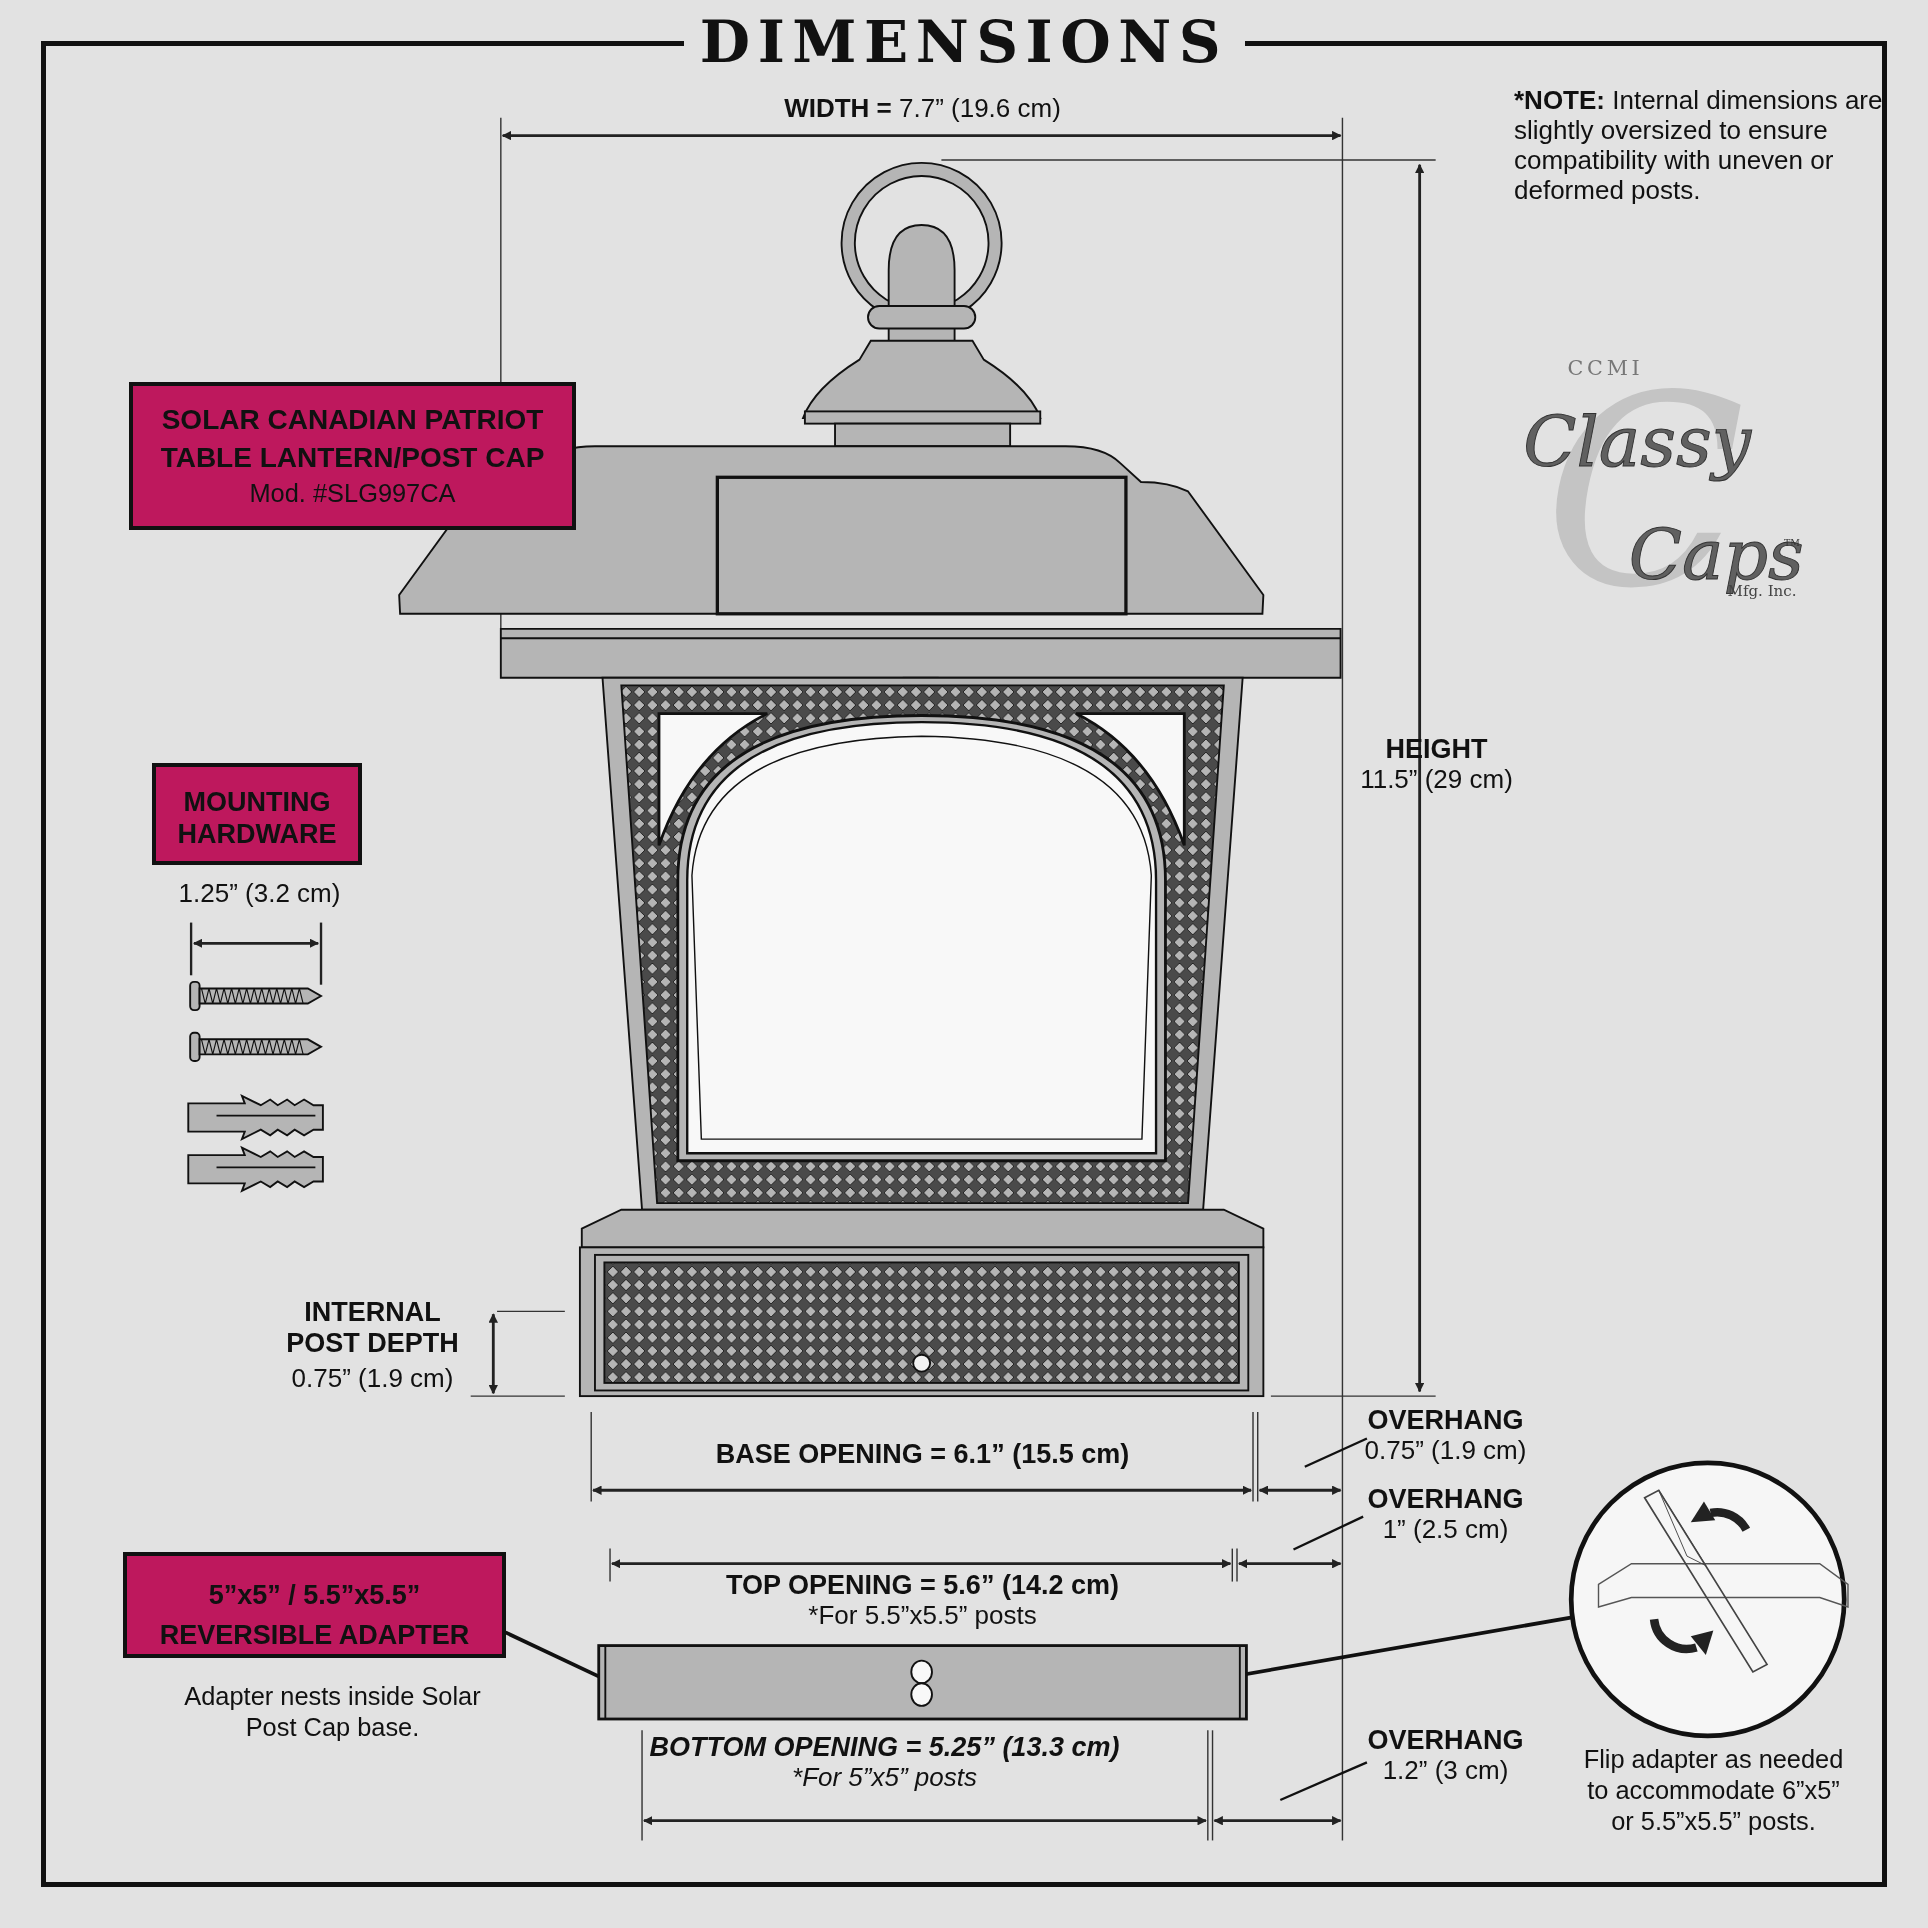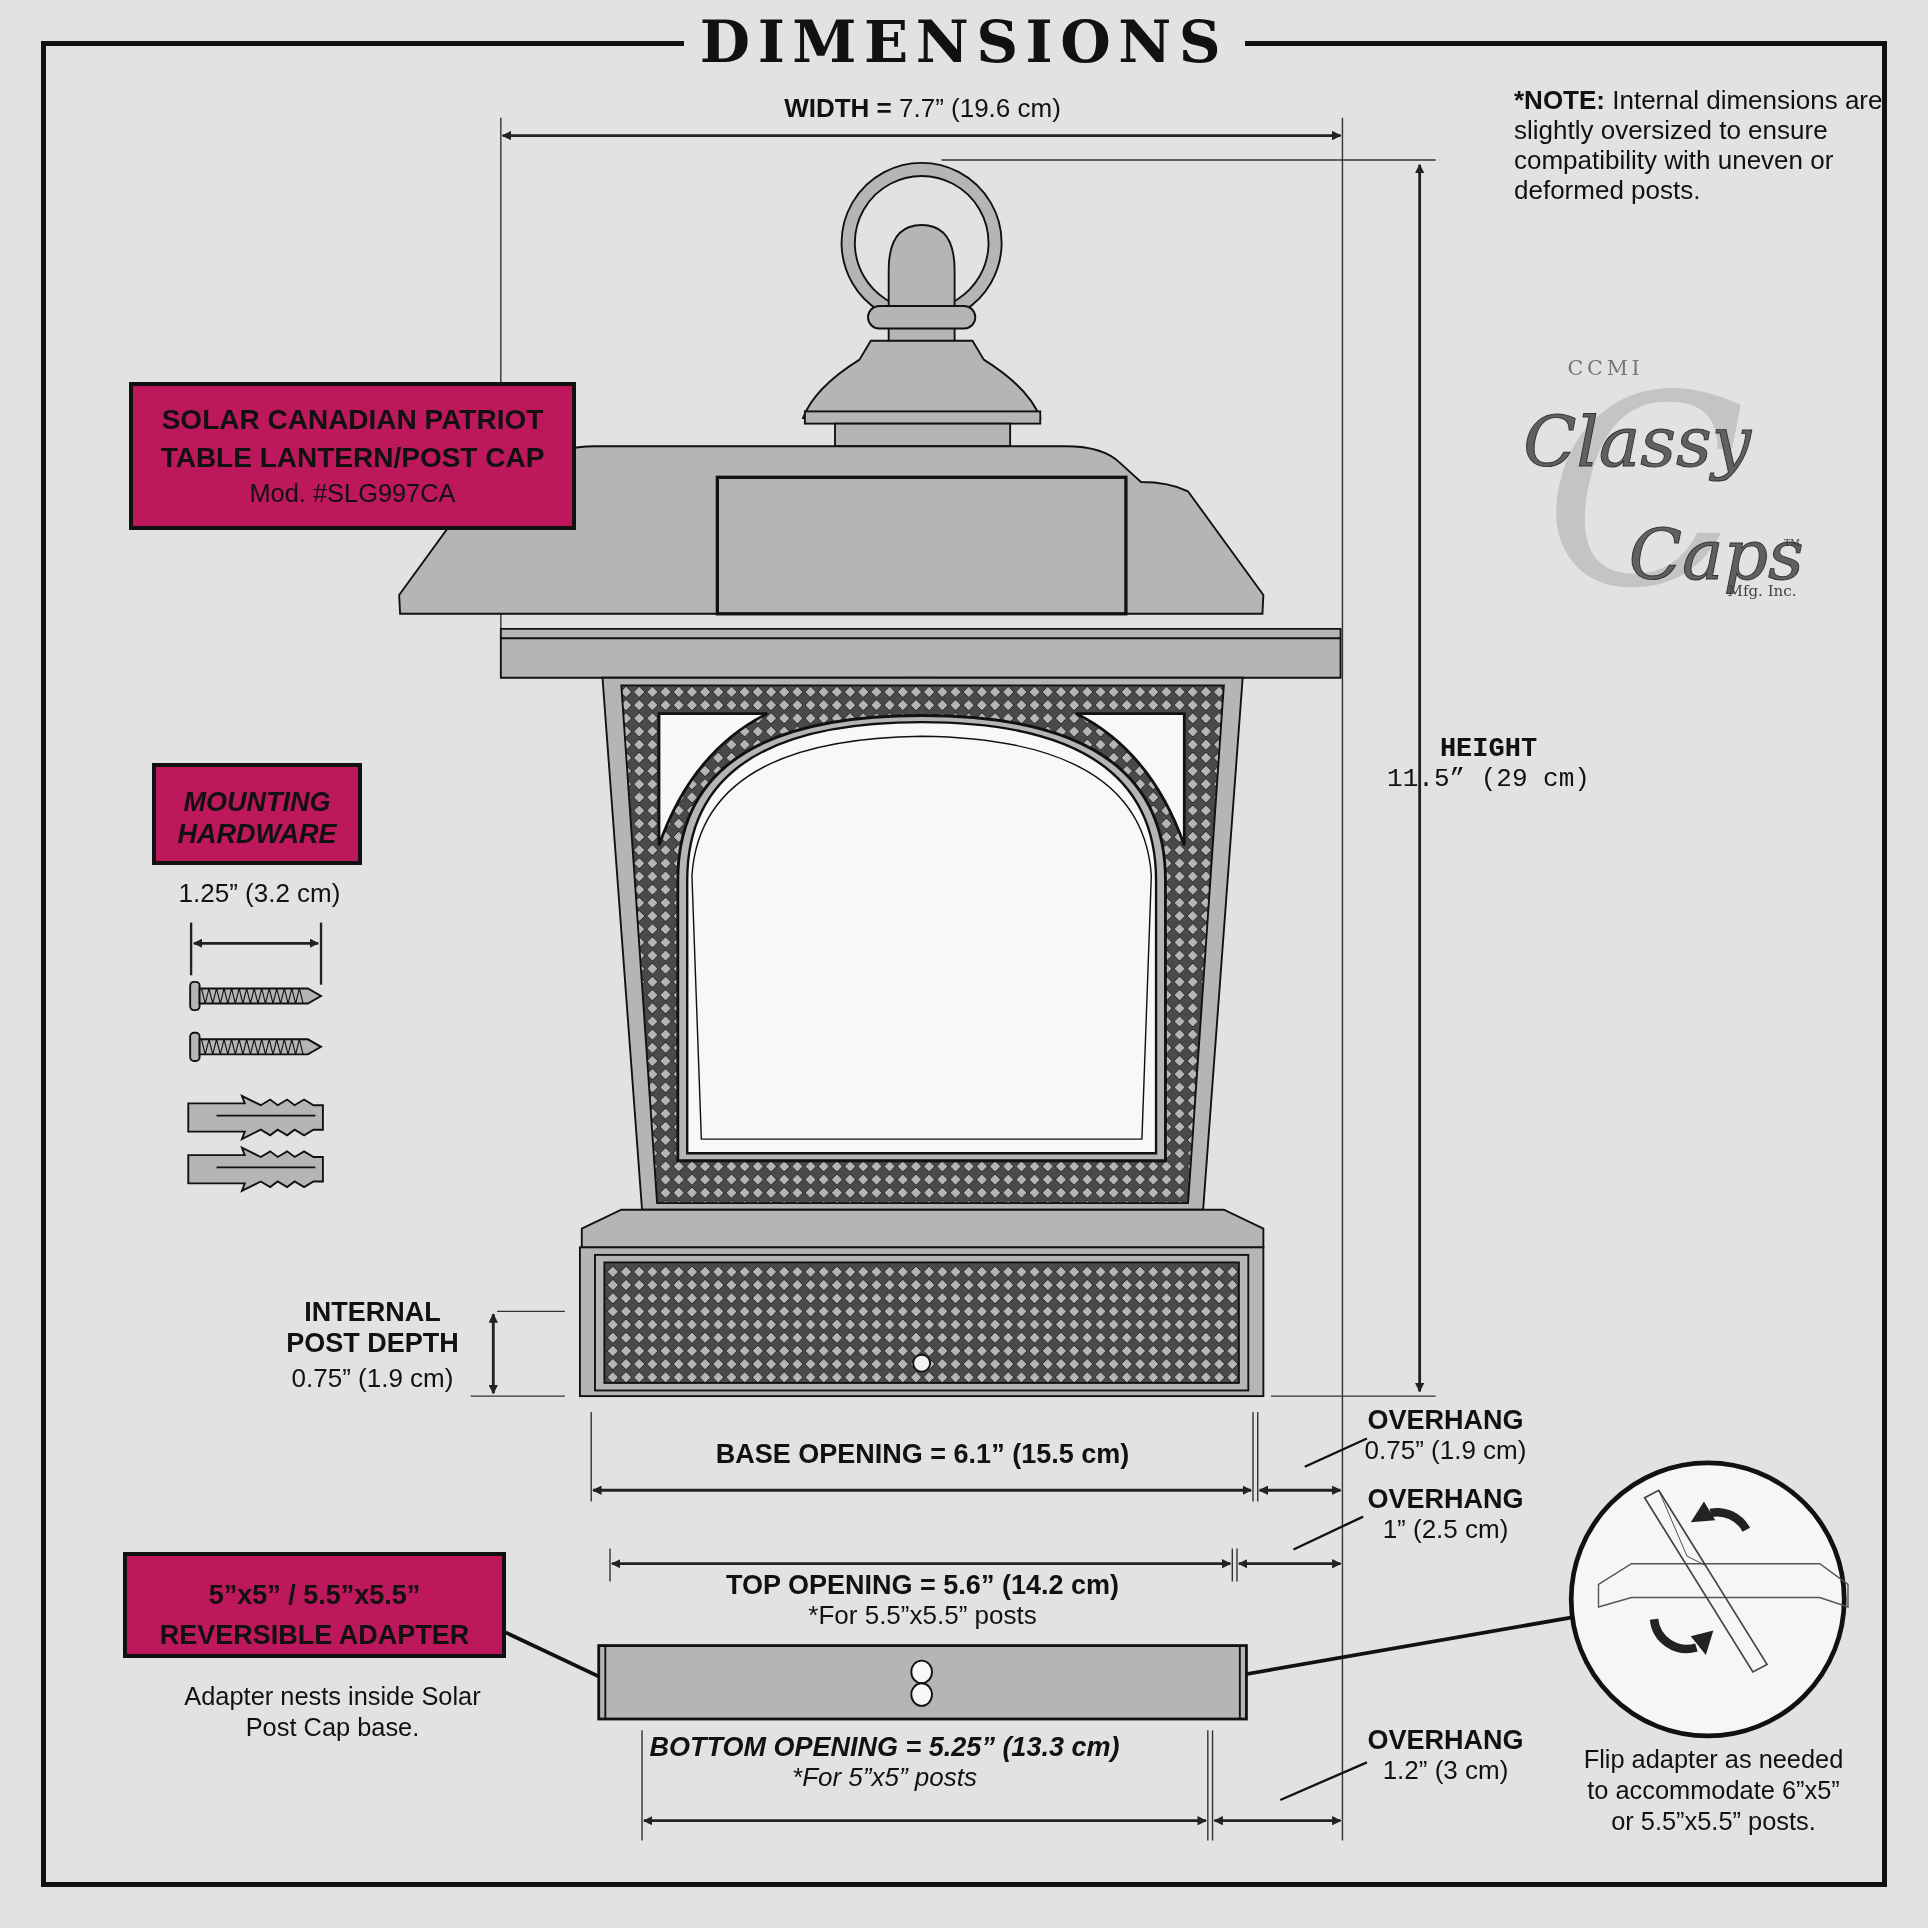--- a/index.html
+++ b/index.html
@@ -156,32 +156,32 @@
   </g>
 </svg>
 
 <div class="note"><span class="b">*NOTE:</span> <span>Internal dimensions are slightly oversized to ensure compatibility with uneven or deformed posts.</span></div>
 
 <div class="t val" style="left:725px;top:94px;width:395px;">
   <span class="b">WIDTH =</span>
   <span>7.7” (19.6 cm)</span>
 </div>
 
-<div class="t" style="left:1380px;top:734px;width:217px;font-family:Liberation Mono, monospace;">
+<div class="t" style="left:1328px;top:734px;width:217px;">
   <div class="b lbl">HEIGHT</div>
   <div class="val">11.5” (29 cm)</div>
 </div>
 
 <div class="box" style="left:129px;top:382px;width:447px;height:148px;padding-top:15px;">
   <div class="b" style="font-size:28px;line-height:38px;">SOLAR CANADIAN PATRIOT</div>
   <div class="b" style="font-size:28px;line-height:38px;">TABLE LANTERN/POST CAP</div>
   <div style="font-size:25.4px;line-height:32px;">Mod. #SLG997CA</div>
 </div>
 
-<div class="box" style="left:152px;top:763px;width:210px;height:102px;padding-top:19px;font-style:italic;">
+<div class="box" style="left:152px;top:763px;width:210px;height:102px;padding-top:19px;">
   <div class="lbl" style="line-height:32px;font-weight:bold;">MOUNTING</div>
   <div class="lbl" style="line-height:32px;font-weight:bold;">HARDWARE</div>
 </div>
 <div class="t val" style="left:151px;top:879px;width:217px;">1.25” (3.2 cm)</div>
 
 <div class="t" style="left:264px;top:1297px;width:217px;">
   <div class="b lbl" style="line-height:31px;">INTERNAL</div>
   <div class="b lbl" style="line-height:31px;text-align:center;">POST DEPTH</div>
   <div class="val" style="line-height:38px;">0.75” (1.9 cm)</div>
 </div>

